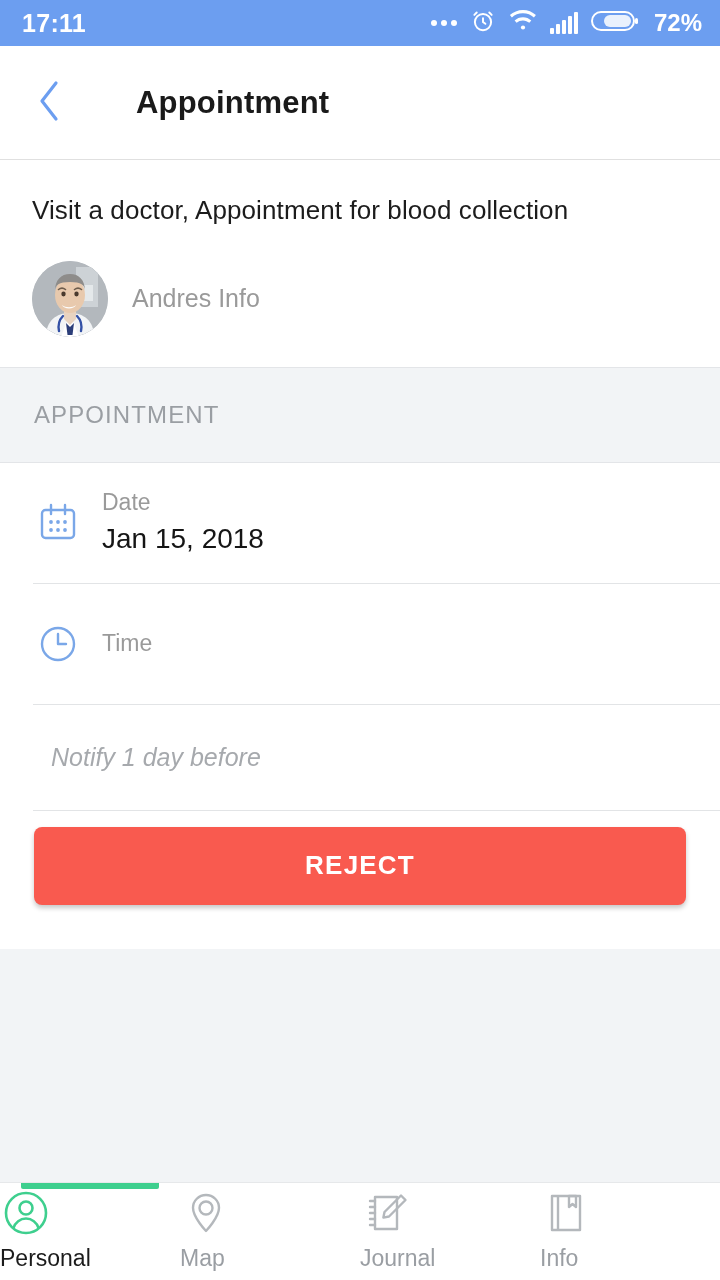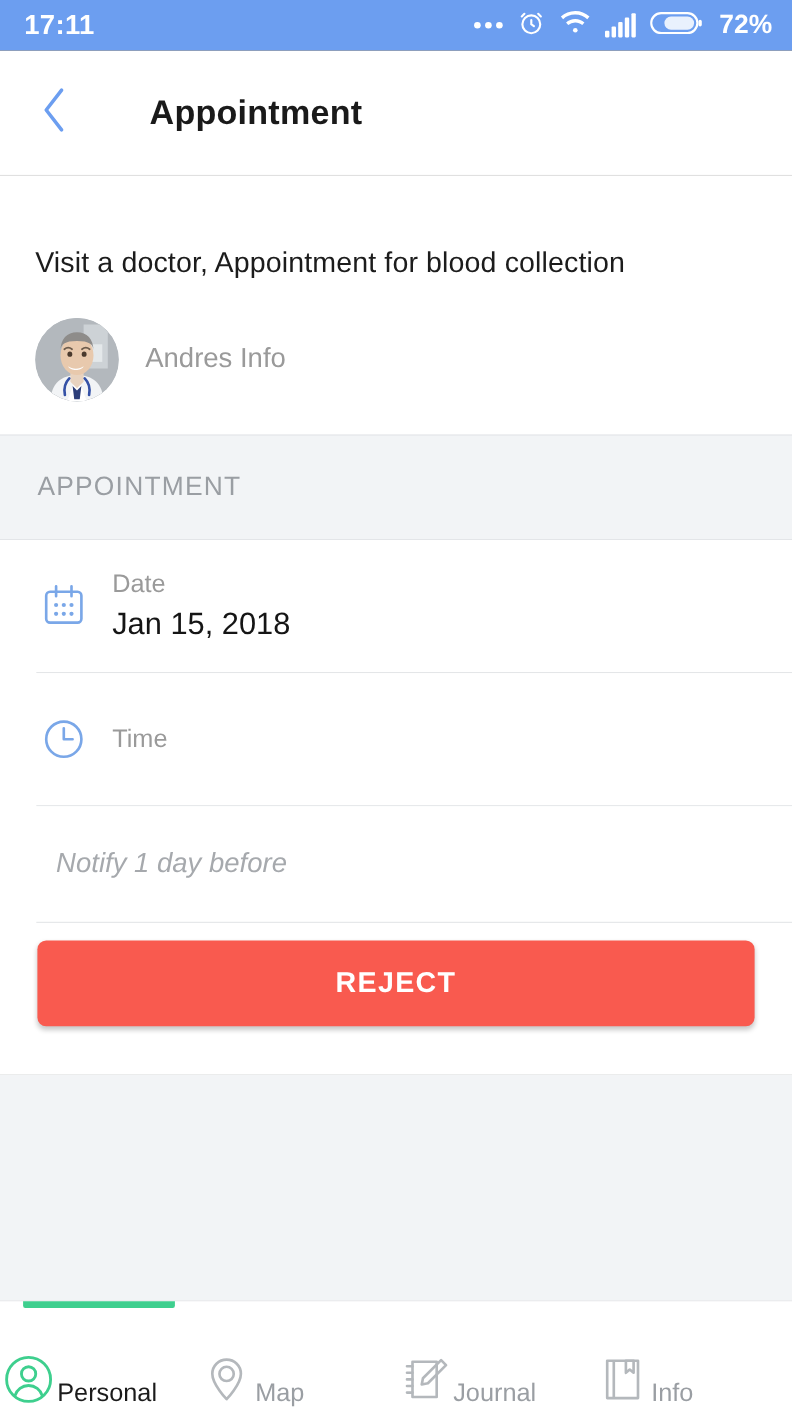--- a/index.html
+++ b/index.html
@@ -2,21 +2,21 @@
 <html><head>
 <meta charset="utf-8">
 <style>
   * { box-sizing: border-box; margin: 0; padding: 0; }
   html, body {
     width: 720px; height: 1280px;
     font-family: "Liberation Sans", sans-serif;
     background: #f2f4f6;
     overflow: hidden;
   }
-  .phone { position: relative; width: 720px; height: 1280px; background: #000000; }
+  .phone { position: relative; width: 720px; height: 1280px; background: #f9a8d4; }
 
   
   .status-bar {
     height: 46px; background: #6c9ef0;
     display: flex; align-items: center; justify-content: space-between;
     padding: 0 18px 0 22px; color: #ffffff;
   }
   .status-time { font-size: 25px; font-weight: bold; letter-spacing: .3px; }
   .status-right { display: flex; align-items: center; gap: 13px; }
   .dots { display: flex; gap: 4px; align-items: center; }
@@ -34,21 +34,21 @@
   }
   .back-btn { width: 46px; height: 56px; display: flex; align-items: center; justify-content: flex-start; }
   .appbar-title {
     font-size: 31px; font-weight: bold; color: #1a1a1a;
     margin-left: 56px; letter-spacing: .2px;
   }
 
   
   .card { background: #ffffff; }
   .summary { padding: 34px 32px 30px 32px; }
-  .summary-title { font-size: 26px; color: #1c1c1c; line-height: 1.25; letter-spacing: .1px; margin-top: 28px; }
+  .summary-title { font-size: 26px; color: #1c1c1c; line-height: 1.25; letter-spacing: .1px; }
   .person-row { display: flex; align-items: center; margin-top: 34px; }
   .avatar {
     width: 76px; height: 76px; border-radius: 50%; overflow: hidden;
     background: #b9bec4; flex: 0 0 auto; position: relative;
   }
   .avatar svg { display: block; width: 100%; height: 100%; }
   .person-name { margin-left: 24px; font-size: 25px; color: #9a9a9a; }
 
   
   .section-head {
@@ -87,22 +87,22 @@
   .filler { background: #f2f4f6; height: 248px; }
 
   
   .bottom-nav {
     position: absolute; left: 0; bottom: 0; width: 720px; height: 98px;
     background: #ffffff; border-top: 1px solid #e6e8ea;
     display: flex; align-items: stretch;
   }
   .nav-item {
     flex: 1 1 0; position: relative;
-    display: flex; flex-direction: row; align-items: flex-end; justify-content: flex-start;
-    padding-top: 28px;
+    display: flex; flex-direction: column; align-items: flex-start; justify-content: flex-start;
+    padding-top: 4px;
   }
   .nav-indicator {
     position: absolute; top: 0; left: 50%; transform: translateX(-50%);
     width: 138px; height: 6px; background: #3ecf8e; border-radius: 0 0 2px 2px;
   }
   .nav-icon { width: 52px; height: 52px; display: block; }
   .nav-label { font-size: 23px; color: #9a9ea3; margin-top: 6px; }
   .nav-item.active .nav-label { color: #1b1b1b; }
 </style>
 </head>

